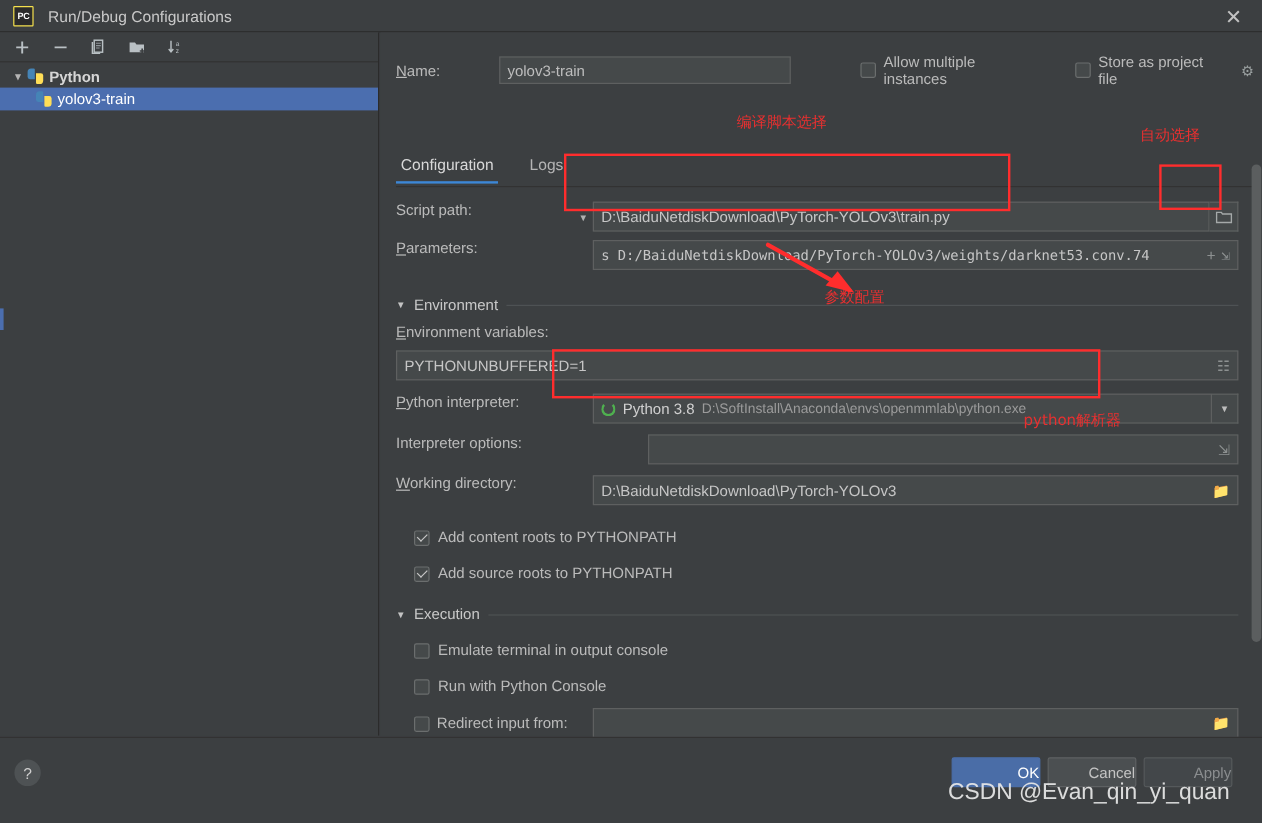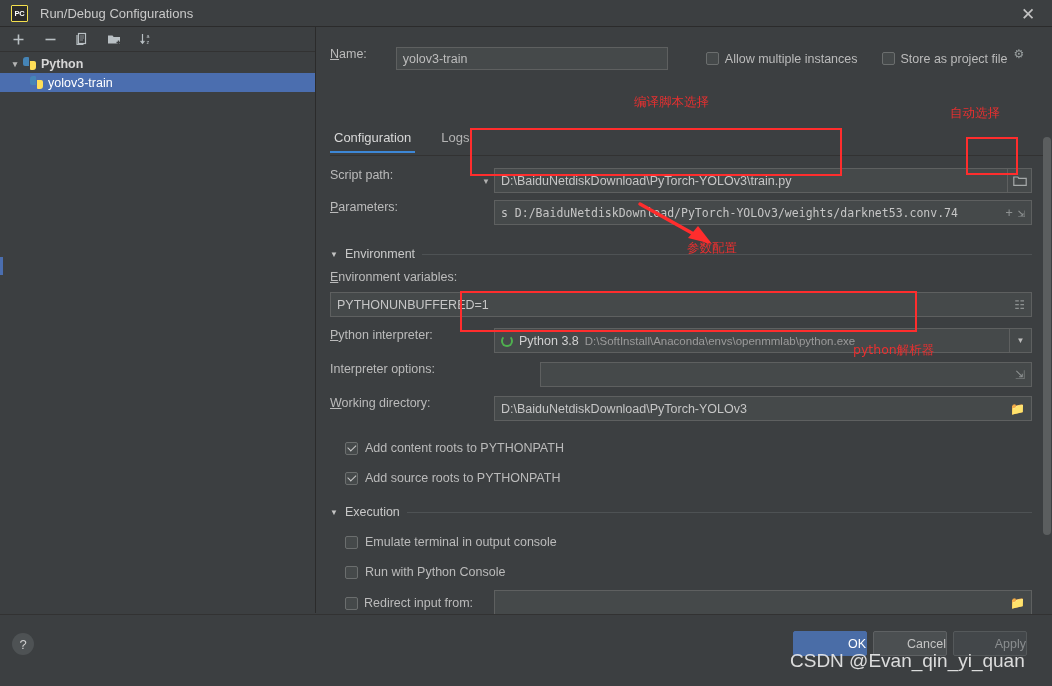--- a/index.html
+++ b/index.html
@@ -93,21 +93,21 @@
   }
 
   
   .rightpanel {
     position: absolute; left: 317px; top: 27px; width: 735px; height: 586px;
     background: #3c3f41;
   }
 
   .namerow {
     position: absolute; left: 13px; top: 20px; width: 715px; height: 23px;
-    display: flex; 
+    display: flex; align-items: center; gap: 20px;
   }
   .label { color: #bbbbbb; font-size: 12.5px; }
   .ul { text-decoration: underline; }
   .field {
     background: #45494a;
     border: 1px solid #5e6060;
     color: #bdbdbd; font-size: 12.5px;
     height: 23px; display: flex; align-items: center;
     padding: 0 6px;
   }
@@ -471,21 +471,21 @@
 
     <div class="vscroll">
       <div class="vthumb"></div>
     </div>
   </div>
 
   <div class="redbox" style="left:470px; top:128px; width:372px; height:48px;"></div>
   <div class="redbox" style="left:966px; top:137px; width:52px; height:38px;"></div>
   <div class="redbox" style="left:460px; top:291px; width:457px; height:41px;"></div>
 
-  <div class="redtext" style="left:634px; top:94px;">编译脚本选择</div>
+  <div class="redtext" style="left:614px; top:94px;">编译脚本选择</div>
   <div class="redtext" style="left:950px; top:105px;">自动选择</div>
   <div class="redtext" style="left:687px; top:240px;">参数配置</div>
   <div class="redtext" style="left:853px; top:342px;">python解析器</div>
 
   <svg class="redarrow" style="left:600px; top:198px;" width="130" height="52" viewBox="0 0 130 52">
     <path d="M40 6 L108 44" stroke="#ff2d2d" stroke-width="3.5" stroke-linecap="round"></path>
     <path d="M112 46 L88 40 L98 28 Z" fill="#ff2d2d"></path>
   </svg>
 
   <div class="bottombar">

